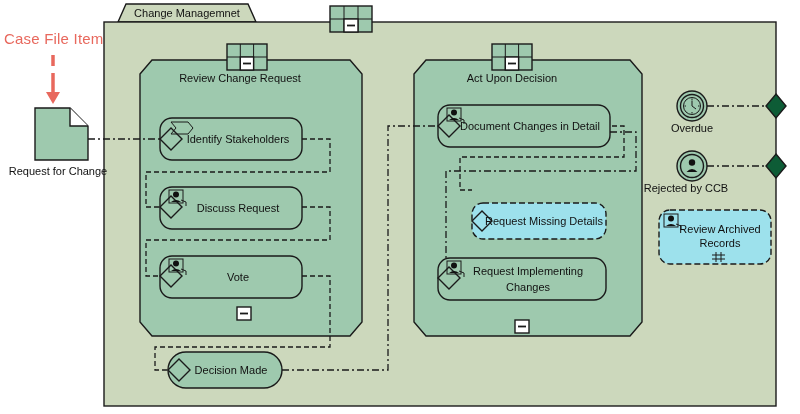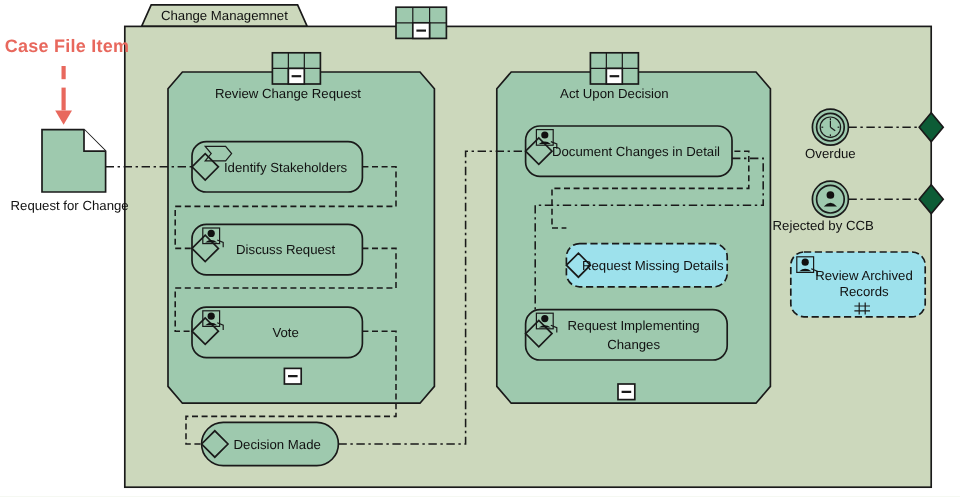--- a/index.html
+++ b/index.html
@@ -7,21 +7,21 @@
     width:800px;height:414px;
     background:#ffffff;
     font-family:"Liberation Sans",sans-serif;
     position:relative;
     overflow:hidden;
   }
   #stage{position:absolute;left:0;top:0;width:800px;height:414px;}
   .annot{
     position:absolute;
     color:#e8685d;
-    font-weight:bold;
+    font-weight:normal;
     font-size:15px;
     letter-spacing:.2px;
     white-space:nowrap;
   }
   
   text{font-family:"Liberation Sans",sans-serif;fill:#111;}
 </style>
 </head>
 <body>
 

